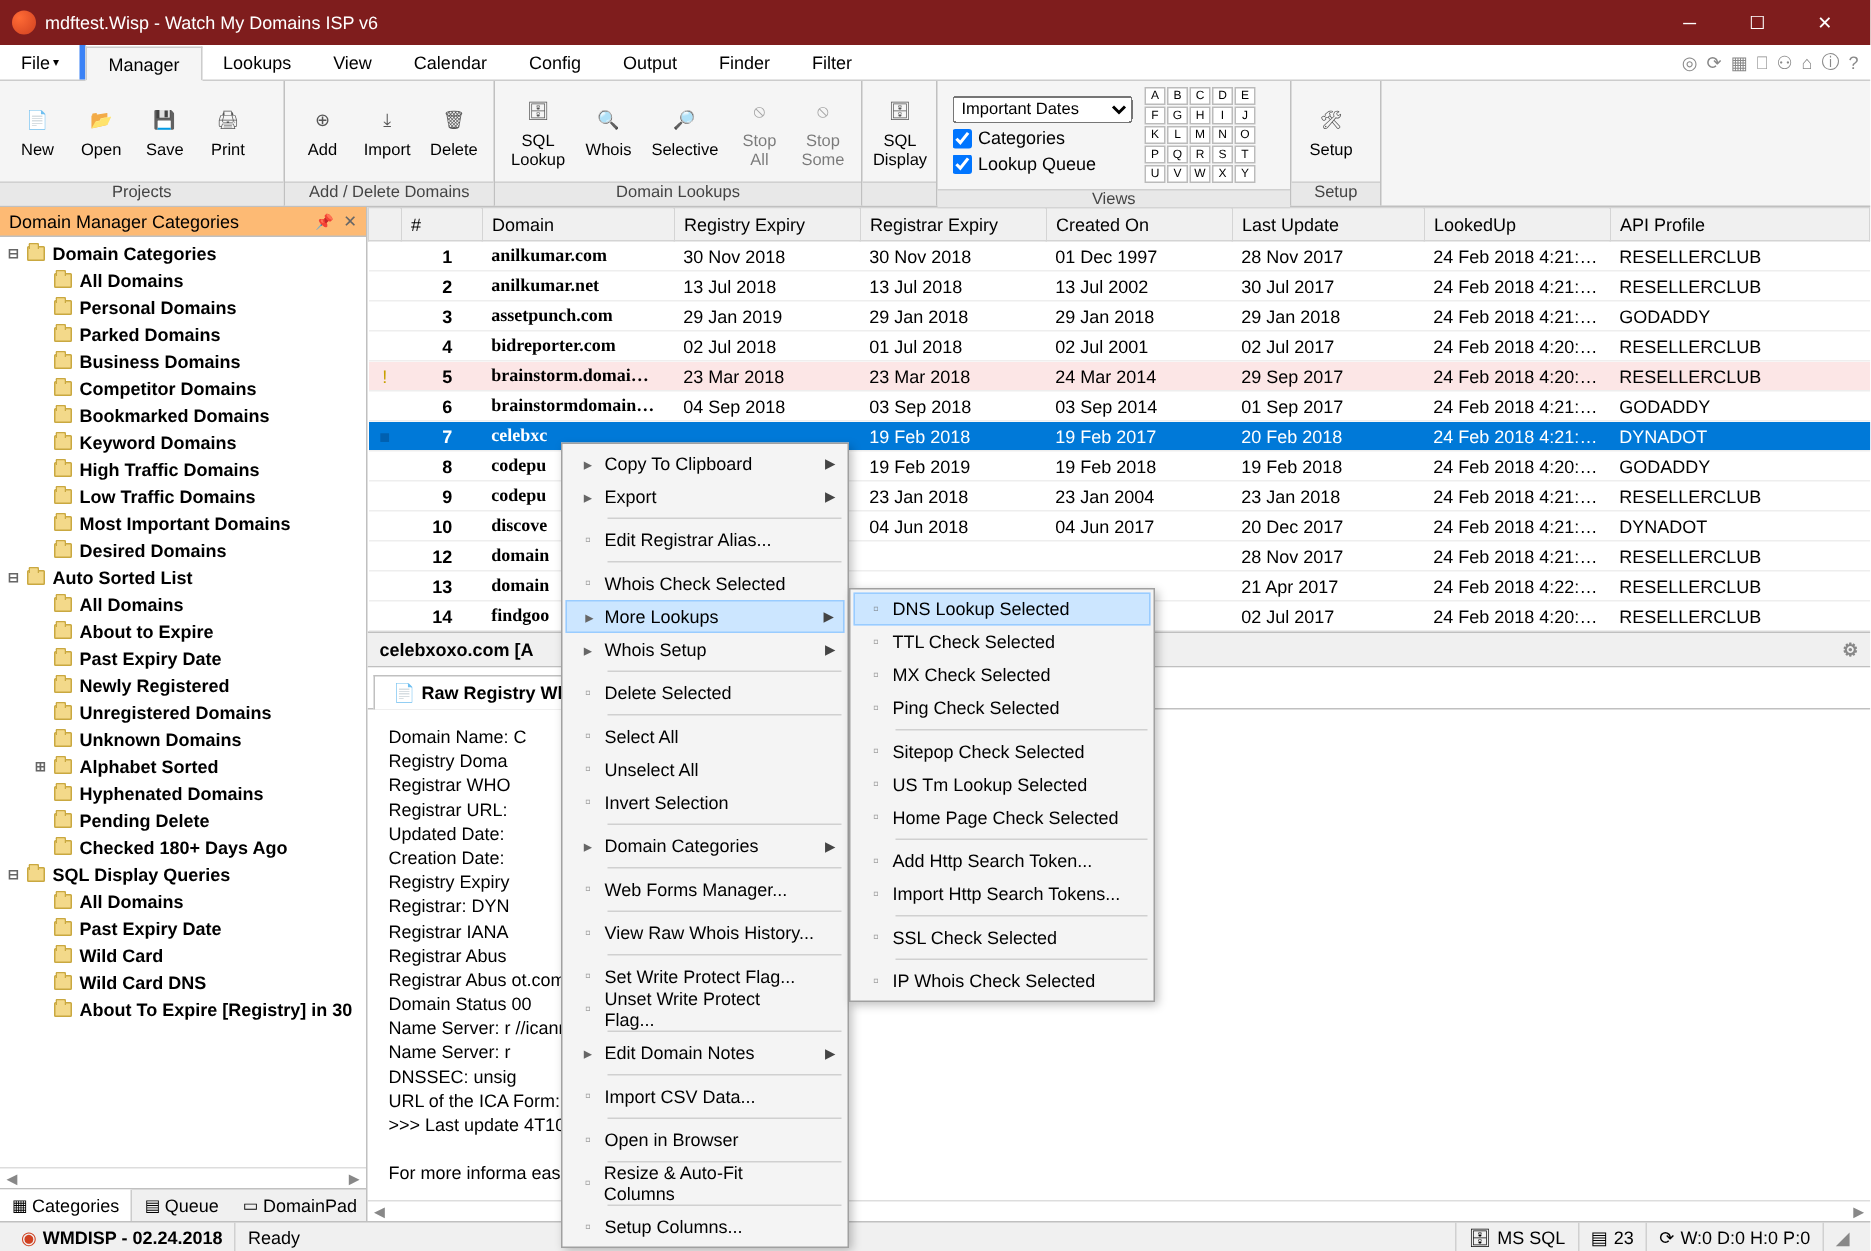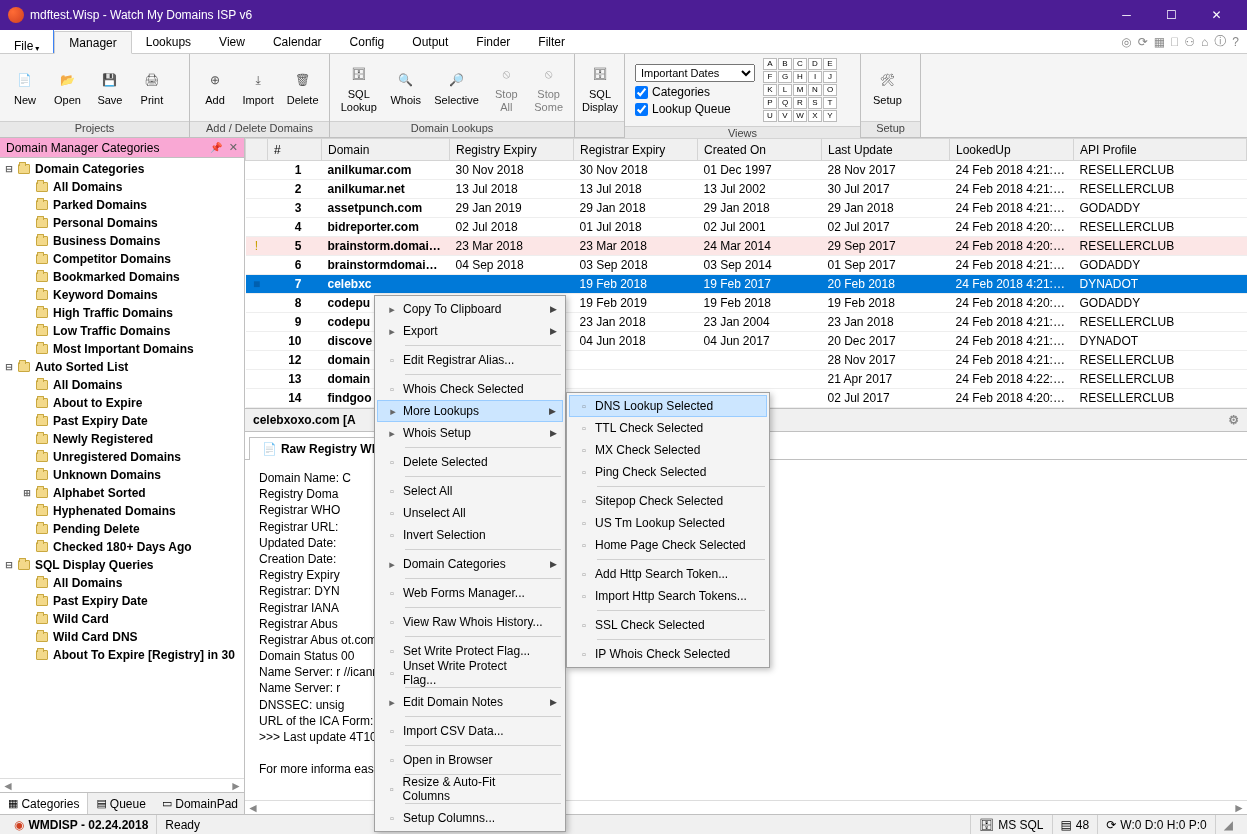--- a/index.html
+++ b/index.html
@@ -1,28 +1,28 @@
 <!DOCTYPE html>
 <html><head>
 <meta charset="utf-8">
 <style>
 * { box-sizing: border-box; margin: 0; padding: 0; font-family: "Segoe UI", Tahoma, sans-serif; font-size: 12px; }
 body { width: 1247px; height: 834px; background: #fff; overflow: hidden; position: relative; }
 
 
-.titlebar { height: 30px; background: #4c1d95; color: #fff; display: flex; align-items: center; padding: 0 8px; }
+.titlebar { height: 30px; background: #7f1d1d; color: #fff; display: flex; align-items: center; padding: 0 8px; }
 .titlebar .logo { width: 16px; height: 16px; border-radius: 50%; background: radial-gradient(circle at 30% 30%, #ff6b35, #d04020); margin-right: 6px; }
 .titlebar .title { font-size: 12px; flex: 1; }
 .titlebar .winbtns { display: flex; gap: 0; }
 .titlebar .winbtn { width: 45px; height: 30px; display: flex; align-items: center; justify-content: center; color: #fff; cursor: pointer; }
 
 
 .menubar { height: 24px; background: #fff; border-bottom: 1px solid #ccc; display: flex; align-items: stretch; }
 .menubar .mitem { padding: 0 14px; display: flex; align-items: center; cursor: pointer; }
-.menubar .mitem.file { border-right: 1px solid #3b82f6; align-items: flex-end; }
+.menubar .mitem.file { border-right: 4px solid #3b82f6; }
 .menubar .mitem.active { background: #f5f5f5; border: 1px solid #ccc; border-bottom: 1px solid #f5f5f5; position: relative; top: 1px; }
 .menubar .mitem .drop { margin-left: 2px; font-size: 8px; }
 .menubar .spacer { flex: 1; }
 .menubar .righticons { display: flex; align-items: center; padding-right: 8px; gap: 6px; color: #888; }
 
 
 .ribbon { height: 84px; background: #f5f5f5; border-bottom: 1px solid #c0c0c0; display: flex; }
 .rgroup { border-right: 1px solid #c0c0c0; display: flex; flex-direction: column; }
 .rgroup .buttons { flex: 1; display: flex; align-items: center; padding: 2px 4px; }
 .rgroup .label { height: 16px; background: #e8e8e8; text-align: center; font-size: 11px; color: #444; border-top: 1px solid #d0d0d0; }
@@ -32,21 +32,21 @@
 .rbtn.disabled { opacity: 0.5; }
 .viewspanel { display: flex; flex-direction: column; justify-content: center; padding: 4px 6px; gap: 3px; }
 .viewspanel select { font-size: 11px; padding: 1px; width: 120px; }
 .viewspanel label { font-size: 11px; display: flex; align-items: center; gap: 4px; }
 .letterbox { display: grid; grid-template-columns: repeat(5, 14px); grid-template-rows: repeat(5, 12px); gap: 1px; padding: 2px; }
 .letterbox span { border: 1px solid #bbb; font-size: 8px; text-align: center; line-height: 10px; background: #fff; }
 
 
 .main { display: flex; height: calc(834px - 30px - 24px - 84px - 20px); }
 .sidebar { width: 245px; border-right: 1px solid #c0c0c0; display: flex; flex-direction: column; background: #fff; }
-.sidebar-head { height: 20px; display: flex; align-items: center; padding: 0 6px; background: #f9a8d4; border-bottom: 1px solid #c0c0c0; font-size: 11px; }
+.sidebar-head { height: 20px; display: flex; align-items: center; padding: 0 6px; background: #fdba74; border-bottom: 1px solid #c0c0c0; font-size: 11px; }
 .sidebar-head .pin { margin-left: auto; font-size: 10px; color: #666; cursor:pointer; }
 .sidebar-head .close { margin-left: 6px; font-size: 11px; color: #666; cursor:pointer; }
 .tree { flex: 1; overflow: auto; padding: 2px; }
 .tnode { display: flex; align-items: center; height: 18px; cursor: pointer; white-space: nowrap; font-weight: bold; }
 .tnode .expander { width: 14px; text-align: center; color: #666; font-size: 9px; }
 .tnode .ticon { width: 16px; height: 14px; margin-right: 3px; display:flex; align-items:center; justify-content:center; }
 .tnode.root { font-weight: bold; }
 .tnode.depth1 { padding-left: 18px; }
 .folder-icon { width:12px; height:10px; background:#f3d98a; border:1px solid #c9a840; border-radius:1px; position:relative; }
 .folder-icon::before { content:''; position:absolute; top:-3px; left:0; width:5px; height:3px; background:#f3d98a; border:1px solid #c9a840; border-bottom:none; border-radius:1px 1px 0 0; }
@@ -54,21 +54,21 @@
 .sidebar-tabs .stab { padding: 0 8px; font-size: 11px; display: flex; align-items: center; gap: 3px; cursor:pointer; height:100%; }
 .sidebar-tabs .stab.active { background:#fff; border-right:1px solid #ccc; }
 
 
 .content { flex: 1; display: flex; flex-direction: column; overflow: hidden; }
 .grid { flex: 0 0 auto; overflow: hidden; }
 .grid table { width: 100%; border-collapse: collapse; table-layout: fixed; }
 .grid th { background: #f0f0f0; border: 1px solid #d4d4d4; text-align: left; padding: 3px 6px; font-weight: normal; font-size: 12px; height: 22px; position: sticky; top: 0; }
 .grid td { border-bottom: 1px solid #eee; padding: 2px 6px; font-size: 12px; height: 19px; white-space: nowrap; overflow: hidden; text-overflow: ellipsis; }
 .grid td.num { text-align: right; font-weight: bold; padding-right: 20px; }
-.grid td.dom { font-weight: bold; }
+.grid td.dom { font-weight: bold; font-family: Liberation Serif, serif; }
 .grid tr.sel td { background: #0079d8; color: #fff; }
 .grid tr.warn td { background: #fce6e6; }
 .grid td.flagcell { text-align:center; padding:0; }
 
 .detail-head { background: #f0f0f0; border-top: 1px solid #c0c0c0; border-bottom: 1px solid #c0c0c0; padding: 4px 8px; font-weight: bold; display:flex; align-items:center; }
 .detail-head .gear { margin-left:auto; color:#888; }
 .tabs2 { display: flex; border-bottom: 1px solid #c0c0c0; background:#fff; padding-left:4px; padding-top:4px; }
 .tabs2 .t2 { padding: 4px 12px; font-size: 12px; border: 1px solid #c0c0c0; border-bottom: none; margin-right: 2px; background: #f0f0f0; cursor: pointer; display:flex; gap:4px; align-items:center; }
 .tabs2 .t2.active { background: #fff; position: relative; top:1px; font-weight:bold; }
 .whois { flex: 1; padding: 10px 14px; font-family: Verdana, sans-serif; font-size: 12px; line-height: 1.35; overflow: hidden; white-space: pre-line; }
@@ -277,34 +277,34 @@
           <span class="ticon">
             <div class="folder-icon"></div>
           </span>
           <span>All Domains</span>
         </div>
         <div class="tnode depth1">
           <span class="expander"></span>
           <span class="ticon">
             <div class="folder-icon"></div>
           </span>
+          <span>Personal Domains</span>
+        </div>
+        <div class="tnode depth1">
+          <span class="expander"></span>
+          <span class="ticon">
+            <div class="folder-icon"></div>
+          </span>
           <span>Parked Domains</span>
         </div>
         <div class="tnode depth1">
           <span class="expander"></span>
           <span class="ticon">
             <div class="folder-icon"></div>
           </span>
-          <span>Personal Domains</span>
-        </div>
-        <div class="tnode depth1">
-          <span class="expander"></span>
-          <span class="ticon">
-            <div class="folder-icon"></div>
-          </span>
           <span>Business Domains</span>
         </div>
         <div class="tnode depth1">
           <span class="expander"></span>
           <span class="ticon">
             <div class="folder-icon"></div>
           </span>
           <span>Competitor Domains</span>
         </div>
         <div class="tnode depth1">
@@ -334,20 +334,27 @@
             <div class="folder-icon"></div>
           </span>
           <span>Low Traffic Domains</span>
         </div>
         <div class="tnode depth1">
           <span class="expander"></span>
           <span class="ticon">
             <div class="folder-icon"></div>
           </span>
           <span>Most Important Domains</span>
+        </div>
+        <div class="tnode depth1">
+          <span class="expander"></span>
+          <span class="ticon">
+            <div class="folder-icon"></div>
+          </span>
+          <span>Desired Domains</span>
         </div>
         <div class="tnode root depth0">
           <span class="expander">⊟</span>
           <span class="ticon">
             <div class="folder-icon"></div>
           </span>
           <span>Auto Sorted List</span>
         </div>
         <div class="tnode depth1">
           <span class="expander"></span>
@@ -683,21 +690,21 @@
 </div>
 
 <div class="statusbar">
   <div class="scell">
       <span style="color:#d04020">◉</span> 
       <b>WMDISP - 02.24.2018</b>
     </div>
   <div class="scell">Ready</div>
   <div class="sspacer"></div>
   <div class="scell">🗄 <span>MS SQL</span></div>
-  <div class="scell">▤ <span>48</span></div>
+  <div class="scell">▤ <span>23</span></div>
   <div class="scell">⟳ <span>W:0 D:0 H:0 P:0</span></div>
   <div class="scell" style="color:#888">◢</div>
 </div>
 
 <div class="ctxmenu" id="ctx1" style="left:374px; top:295px; width:192px">
     <div class="citem">
       <span class="cicon" style="position: absolute; left: 4px;">▸</span>
       <span class="cicon" style="opacity: 0.6;"></span>
       <span>Copy To Clipboard</span>
       <span class="arrow">▶</span>

